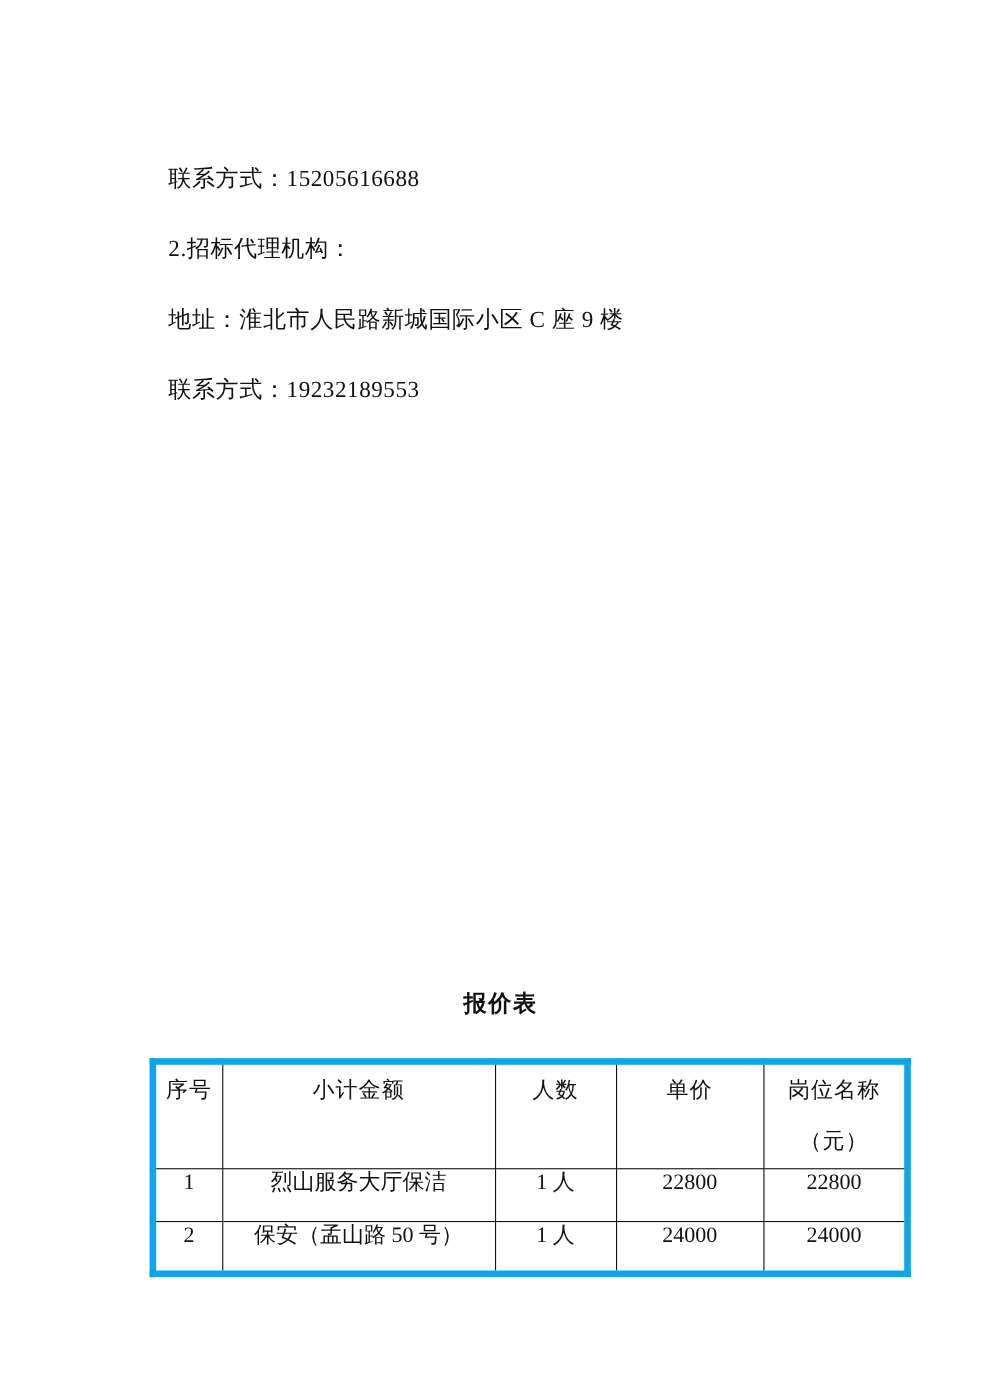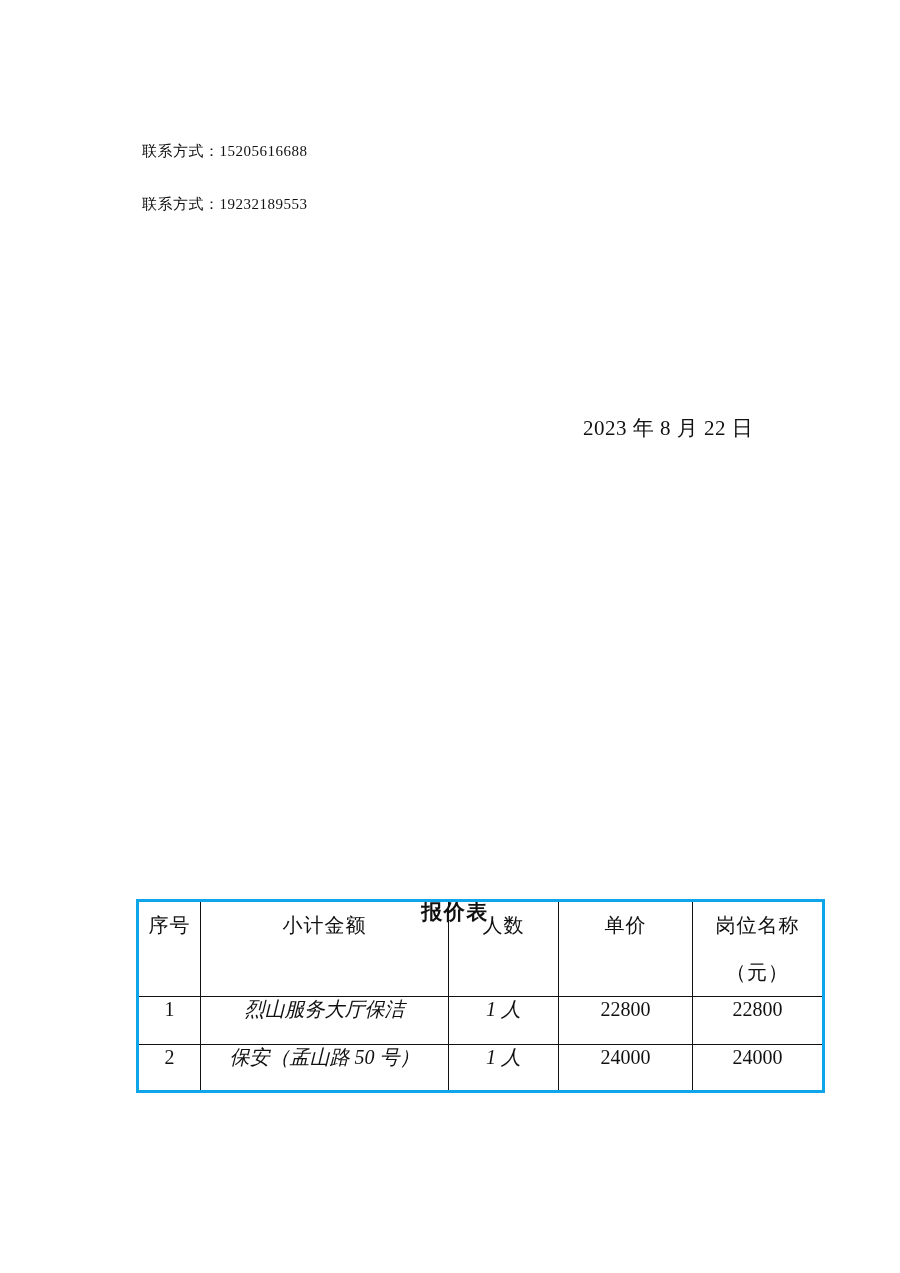--- a/index.html
+++ b/index.html
@@ -17,24 +17,24 @@
     overflow: hidden;
   }
   
   .contact-block {
     position: absolute;
     left: 137px;
     top: 122px;
     width: 640px;
   }
   .doc-line {
-    margin: 5px;
+    margin: 16px;
     height: 48px;
     line-height: 48px;
-    font-size: 15px;
+    font-size: 21px;
     letter-spacing: 0.5px;
     white-space: pre;
   }
   
   .date-line {
     position: absolute;
     left: 583px;
     top: 404px;
     height: 48px;
     line-height: 48px;
@@ -52,25 +52,25 @@
     height: 48px;
     line-height: 48px;
     font-size: 21px;
     font-weight: bold;
     letter-spacing: 1.5px;
   }
   
   .quote-table {
     position: absolute;
     left: 136px;
-    top: 899px;
+    top: 962px;
     width: 686px;
     border-collapse: collapse;
     table-layout: fixed;
-    border: 3px solid #0ea5e9;
+    border: 6px solid #0ea5e9;
   }
   .quote-table td, .quote-table th {
     border: 1.5px solid #111111;
     text-align: center;
     vertical-align: top;
     padding: 0;
     font-weight: normal;
     overflow: hidden;
   }
   .hdr-row { height: 92px; }
@@ -87,34 +87,34 @@
   .cell-num {
     font-size: 20px;
     padding-top: 7px;
     line-height: 24px;
   }
   .cell-cjk {
     font-size: 20px;
     padding-top: 15px;
     line-height: 24px;
     white-space: pre;
-    font-style: italic;
   }
 </style>
 </head>
 <body>
 
 <div class="page">
 
   <div class="contact-block">
     <p class="doc-line">联系方式：15205616688</p>
+    <p class="doc-line">2.招标代理机构：</p>
+    <p class="doc-line">地址：淮北市人民路新城国际小区 C 座 9 楼</p>
     <p class="doc-line">联系方式：19232189553</p>
   </div>
 
-  <div class="date-line">2023 年 8 月 22 日</div>
 
   <div class="table-title">报价表</div>
 
   <table class="quote-table">
     <colgroup>
       <col style="width:63px">
       <col style="width:248px">
       <col style="width:110px">
       <col style="width:134px">
       <col style="width:131px">

